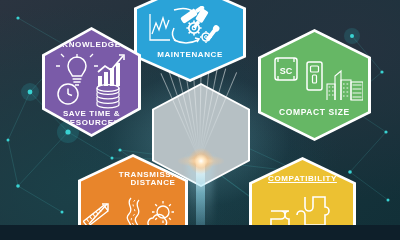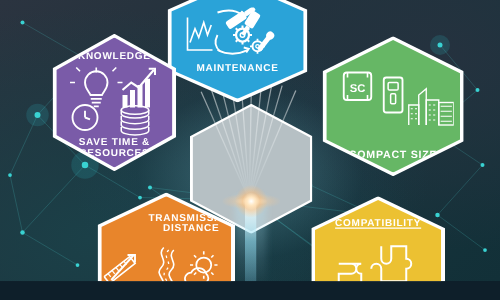--- a/index.html
+++ b/index.html
@@ -244,21 +244,21 @@
             <path d="M-11 9 v3 a11 3.4 0 0 0 22 0 v-3"></path>
             <path d="M-11 13.5 v3 a11 3.4 0 0 0 22 0 v-3"></path>
           </g>
         </svg>
       </div>
       <div class="hlabel" style="font-size:8px;">SAVE TIME &amp; RESOURCES</div>
     </div>
   </div>
 
   <div class="hexwrap" style="left:258px;top:29px;width:113px;height:112px;">
-    <div class="hexin" style="background:#66b765;justify-content:space-between;padding-top:18px;padding-bottom:10px;">
+    <div class="hexin" style="background:#66b765;justify-content:flex-start;padding-top:18px;padding-bottom:10px;">
       <div class="icons">
         <svg width="96" height="58" viewBox="0 0 96 58" fill="none" stroke="#fff" stroke-width="1.3">
 
           <g transform="translate(8,8)">
             <rect x="0" y="0" width="22" height="22" rx="2.5" fill="none" stroke="#fff" stroke-width="1.5"></rect>
             <path d="M3 0 v4 M19 0 v4 M3 22 v-4 M19 22 v-4" stroke="#fff" stroke-width="1.3"></path>
             <text x="11" y="15.5" font-family="Liberation Sans, sans-serif" font-size="9" font-weight="bold" fill="#fff" stroke="none" text-anchor="middle">SC</text>
           </g>
 
           <g transform="translate(40,12)">

